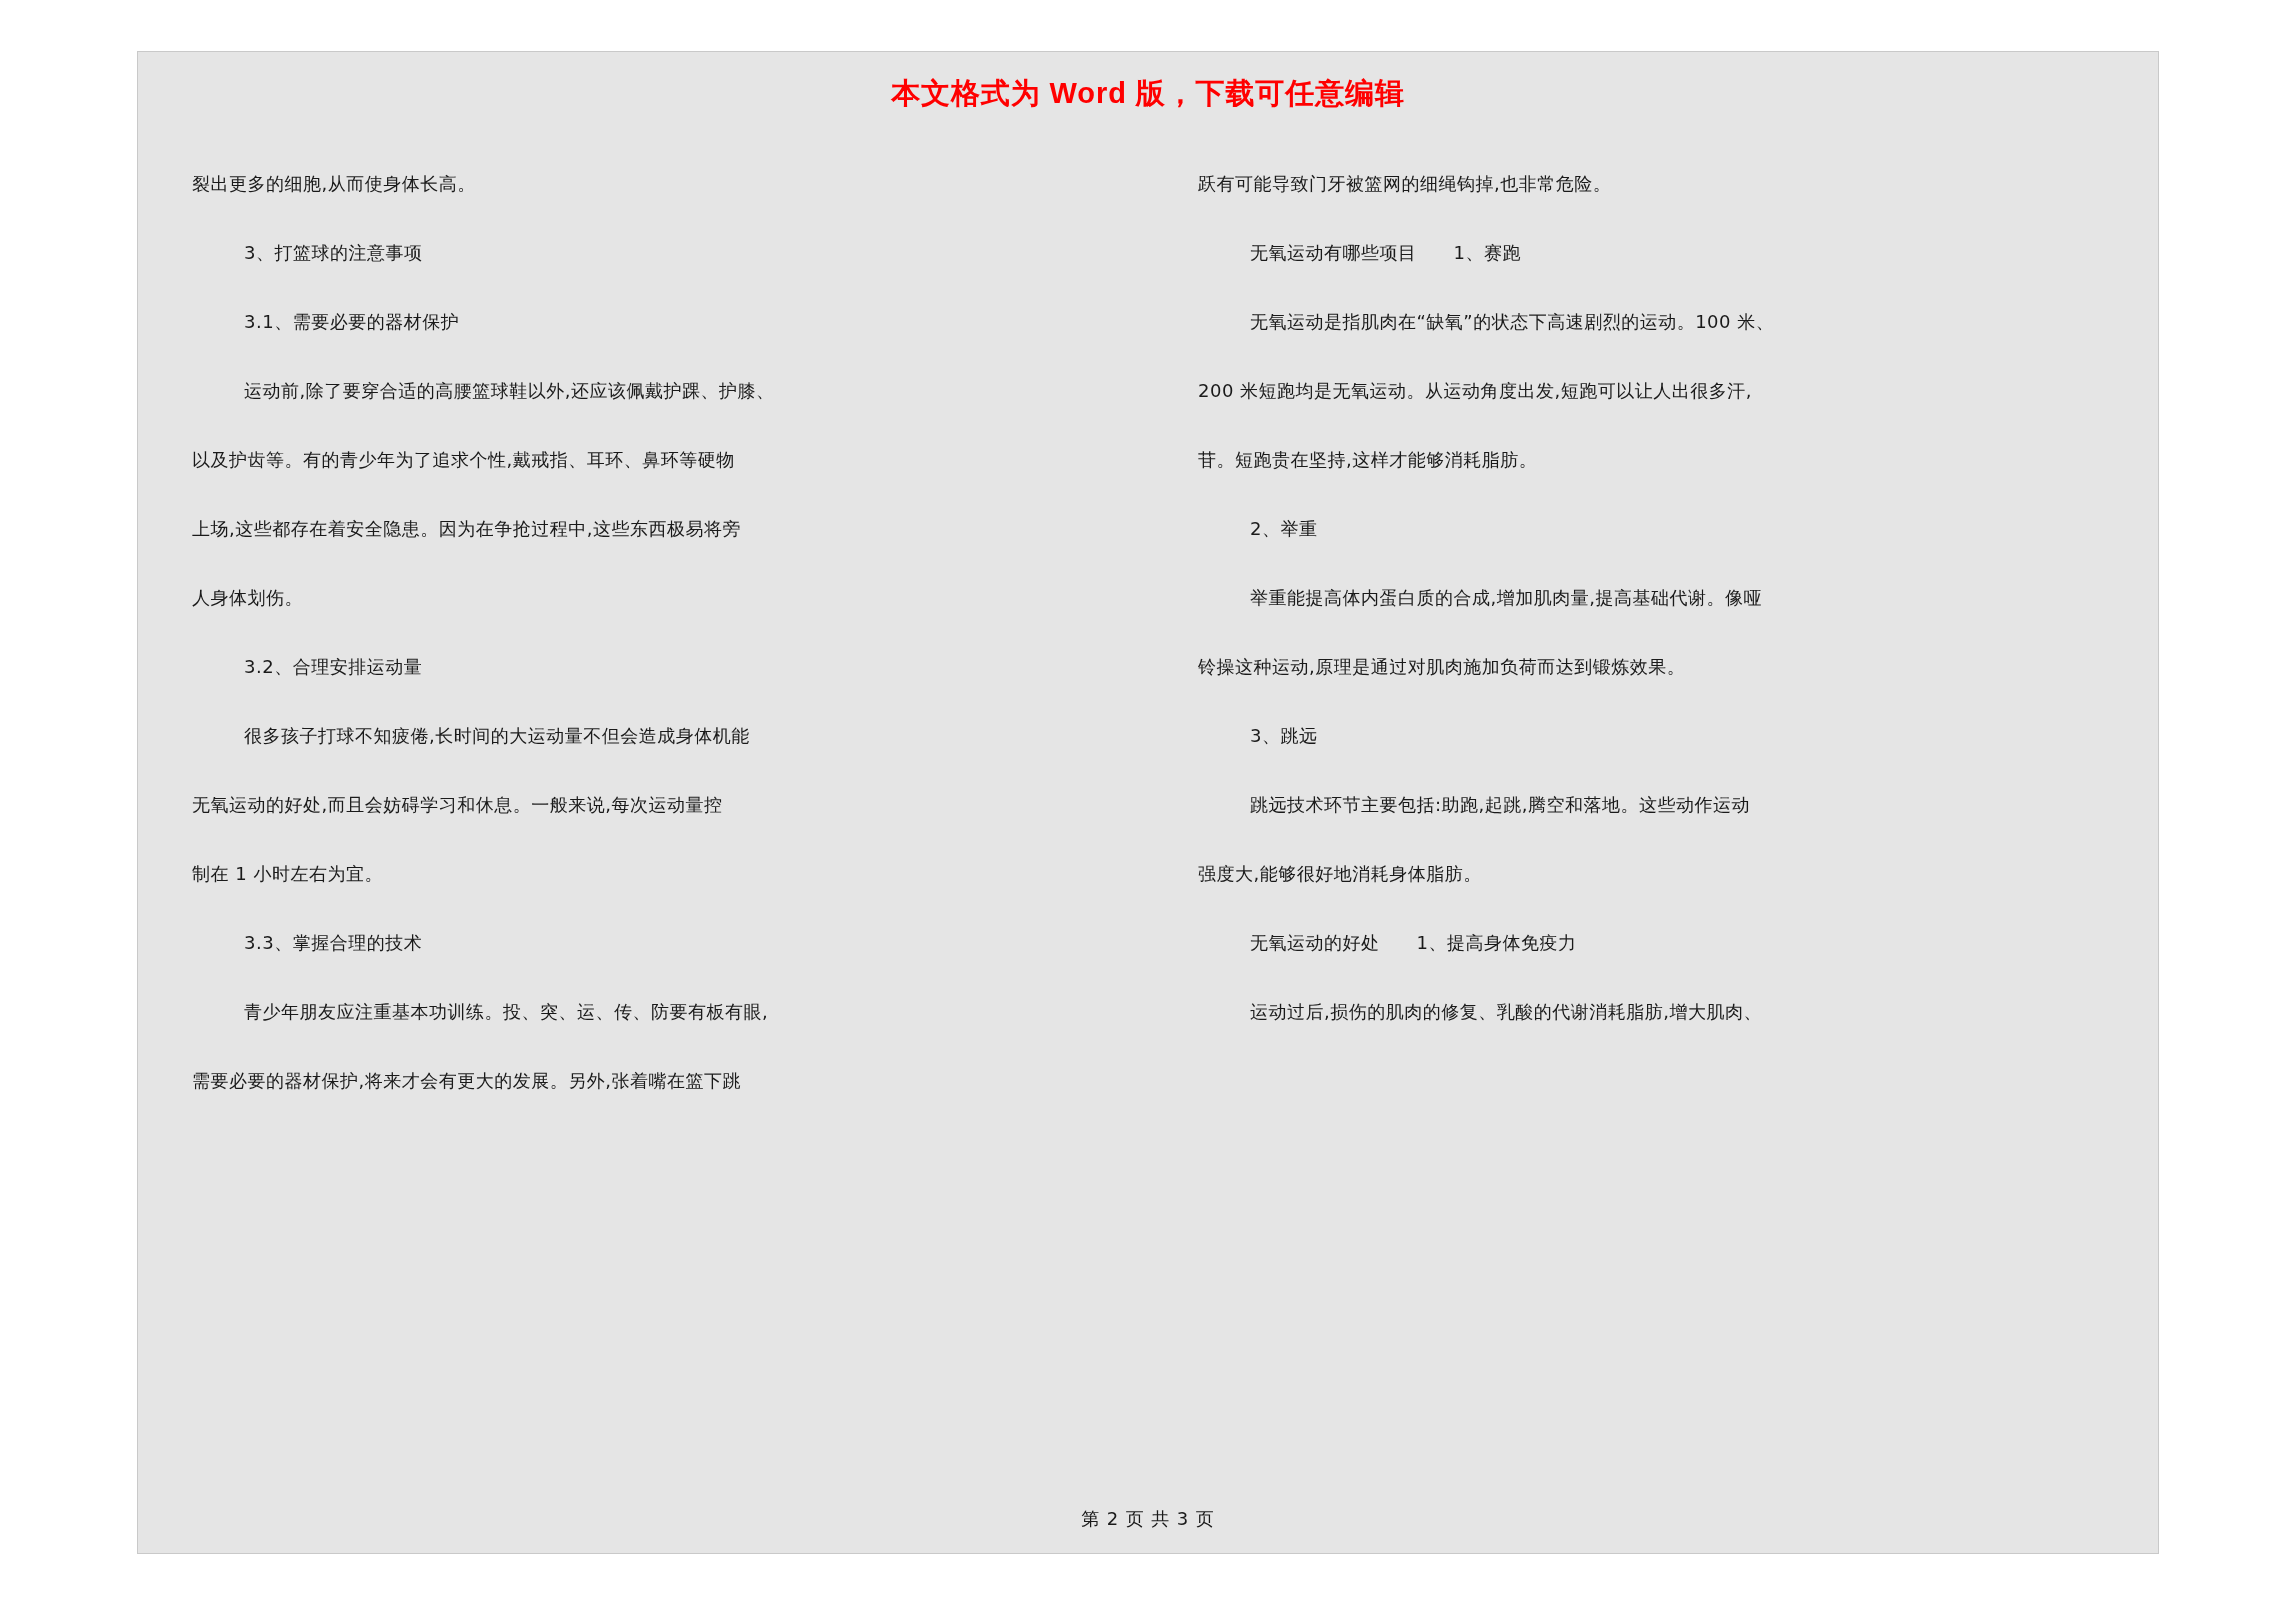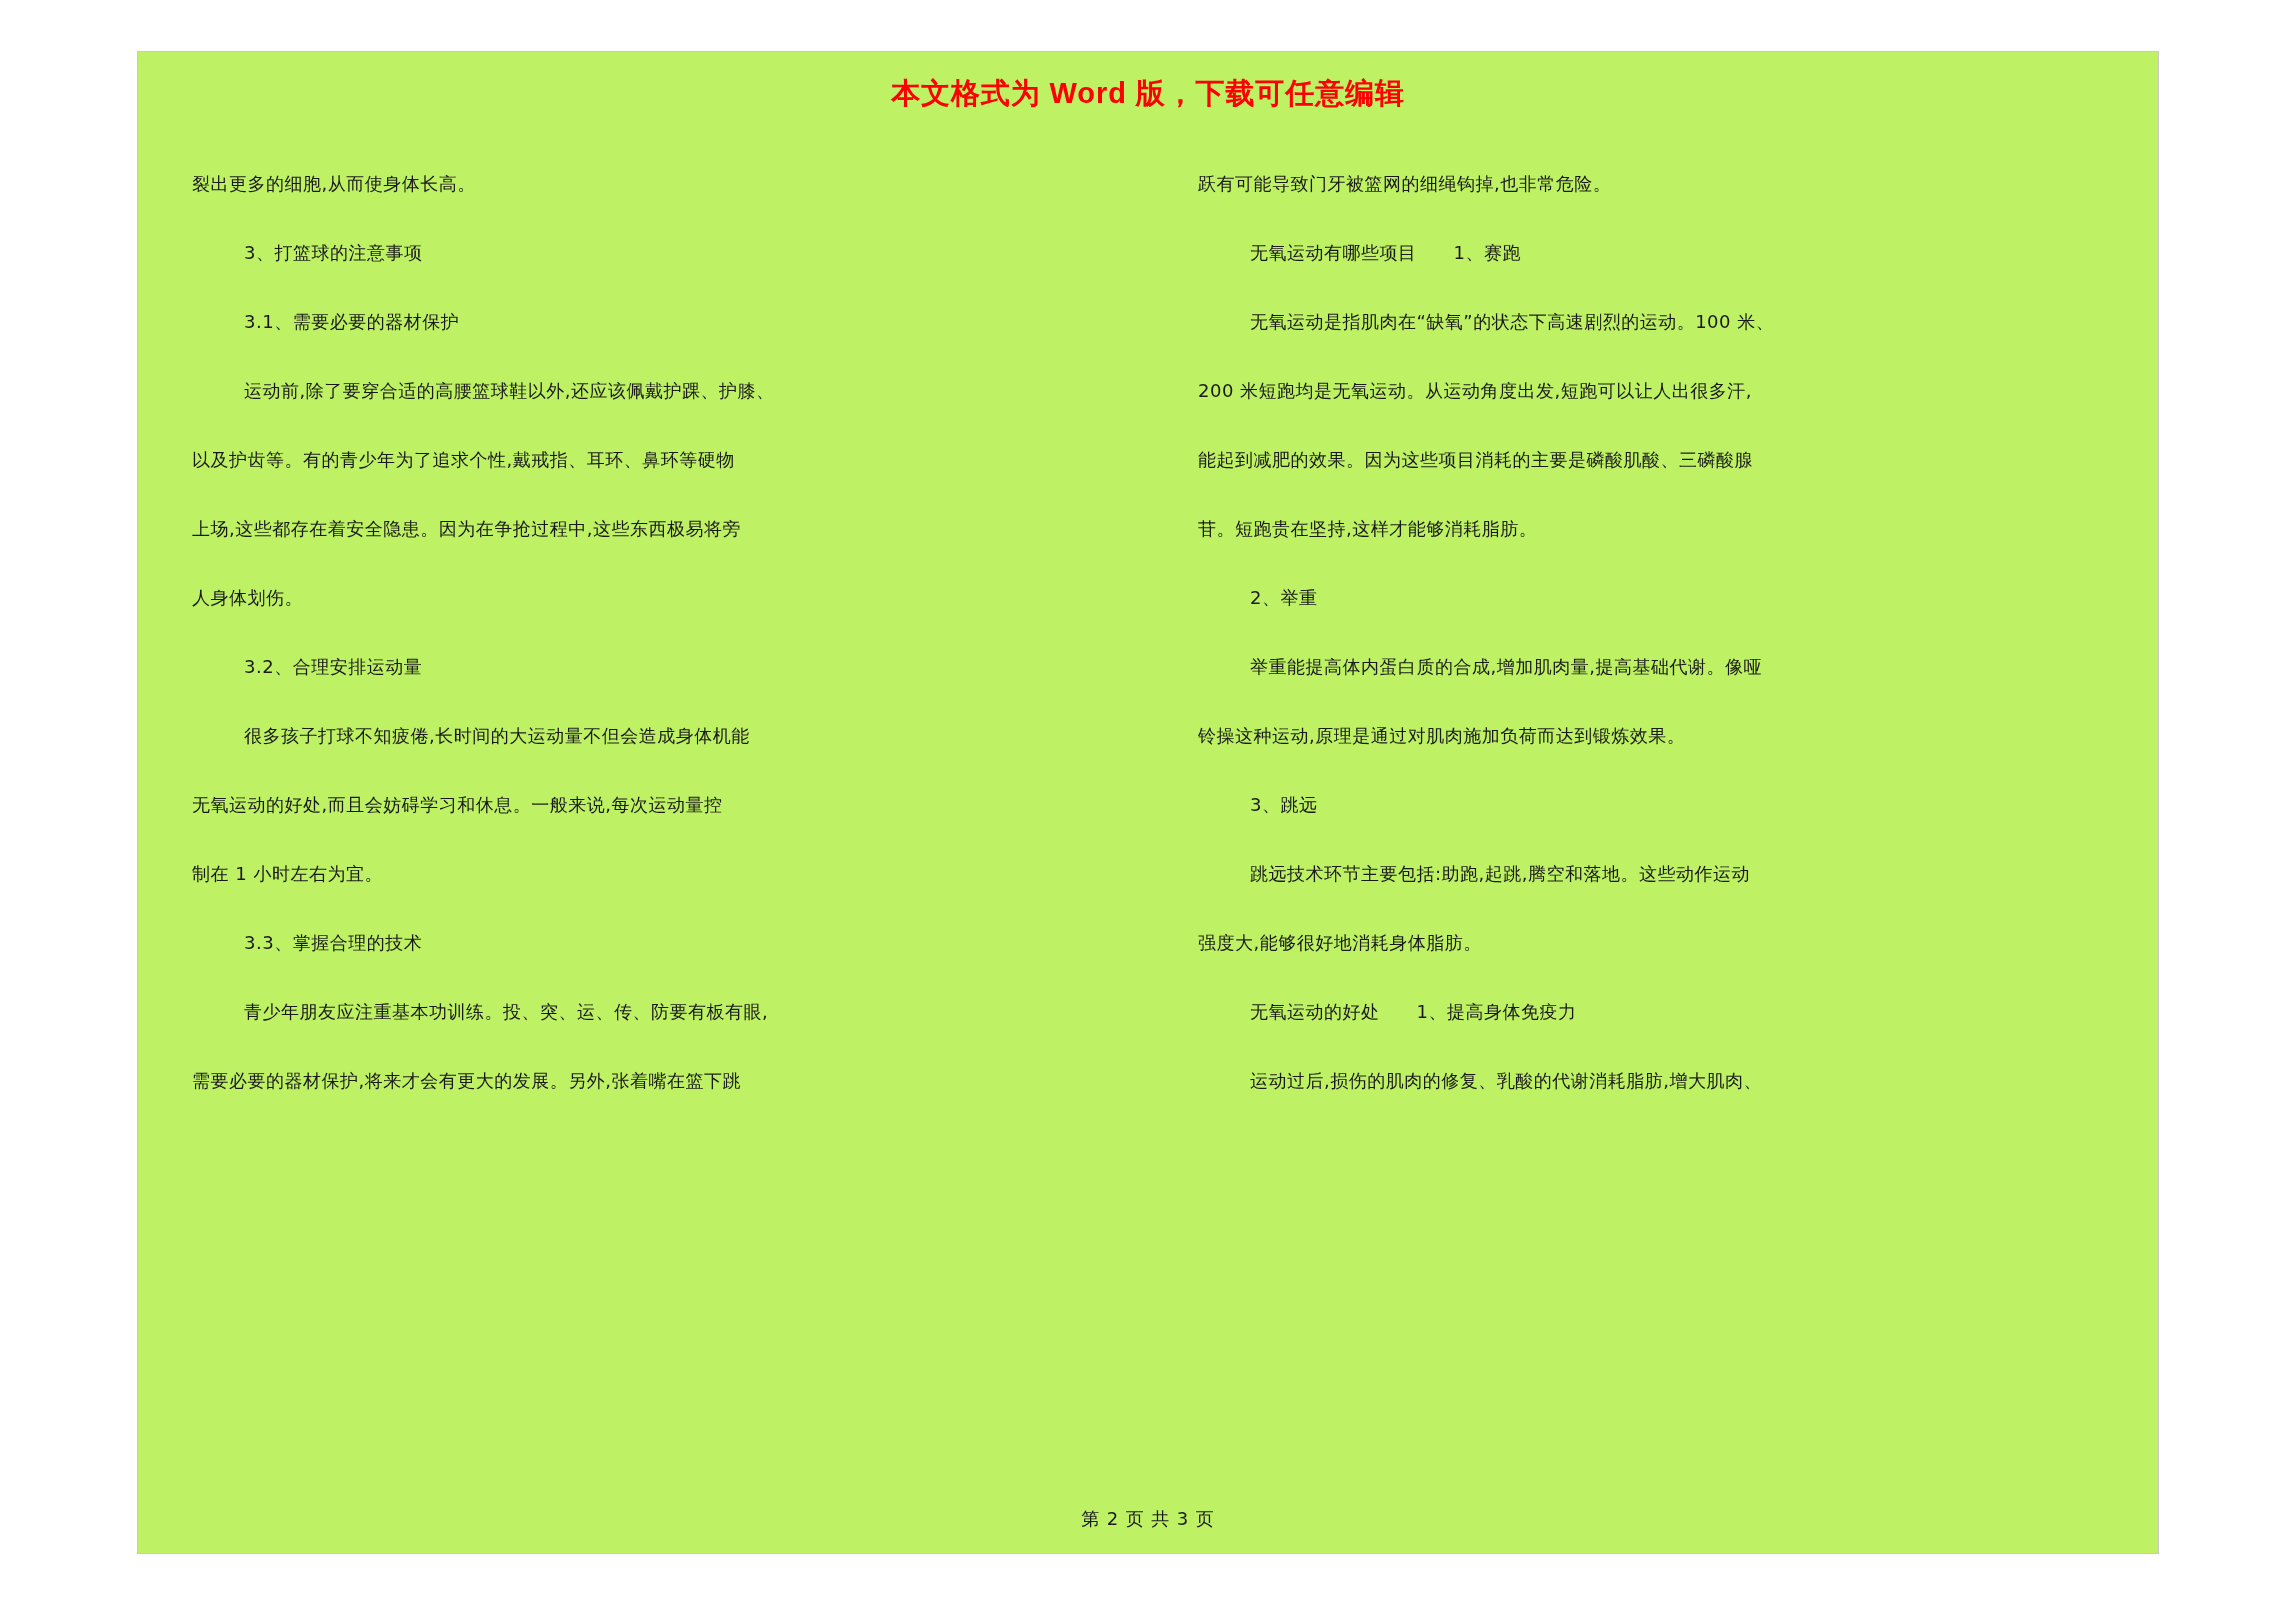--- a/index.html
+++ b/index.html
@@ -14,21 +14,21 @@
     overflow: hidden;
   }
   .page {
     position: absolute;
     left: 137px;
     top: 51px;
     width: 2022px;
     height: 1503px;
     border: 1.9px solid #c9c9c9;
     box-sizing: border-box;
-    background: #bef264;
+    background: #e5e5e5;
   }
   .banner {
     text-align: center;
     font-family: "Liberation Sans", sans-serif;
     color: #ff0000;
     font-weight: bold;
     font-size: 29px;
     letter-spacing: 0.9px;
     padding-top: 22px;
     padding-bottom: 9.3px;
@@ -97,21 +97,20 @@
       <p class="indent">3.3、掌握合理的技术</p>
       <p class="indent">青少年朋友应注重基本功训练。投、突、运、传、防要有板有眼,</p>
       <p>需要必要的器材保护,将来才会有更大的发展。另外,张着嘴在篮下跳</p>
     </div>
 
     <div class="col right">
       <p>跃有可能导致门牙被篮网的细绳钩掉,也非常危险。</p>
       <p class="indent">无氧运动有哪些项目　　1、赛跑</p>
       <p class="indent">无氧运动是指肌肉在“缺氧”的状态下高速剧烈的运动。100 米、</p>
       <p>200 米短跑均是无氧运动。从运动角度出发,短跑可以让人出很多汗,</p>
-      <p>能起到减肥的效果。因为这些项目消耗的主要是磷酸肌酸、三磷酸腺</p>
       <p>苷。短跑贵在坚持,这样才能够消耗脂肪。</p>
       <p class="indent">2、举重</p>
       <p class="indent">举重能提高体内蛋白质的合成,增加肌肉量,提高基础代谢。像哑</p>
       <p>铃操这种运动,原理是通过对肌肉施加负荷而达到锻炼效果。</p>
       <p class="indent">3、跳远</p>
       <p class="indent">跳远技术环节主要包括:助跑,起跳,腾空和落地。这些动作运动</p>
       <p>强度大,能够很好地消耗身体脂肪。</p>
       <p class="indent">无氧运动的好处　　1、提高身体免疫力</p>
       <p class="indent">运动过后,损伤的肌肉的修复、乳酸的代谢消耗脂肪,增大肌肉、</p>
     </div>

